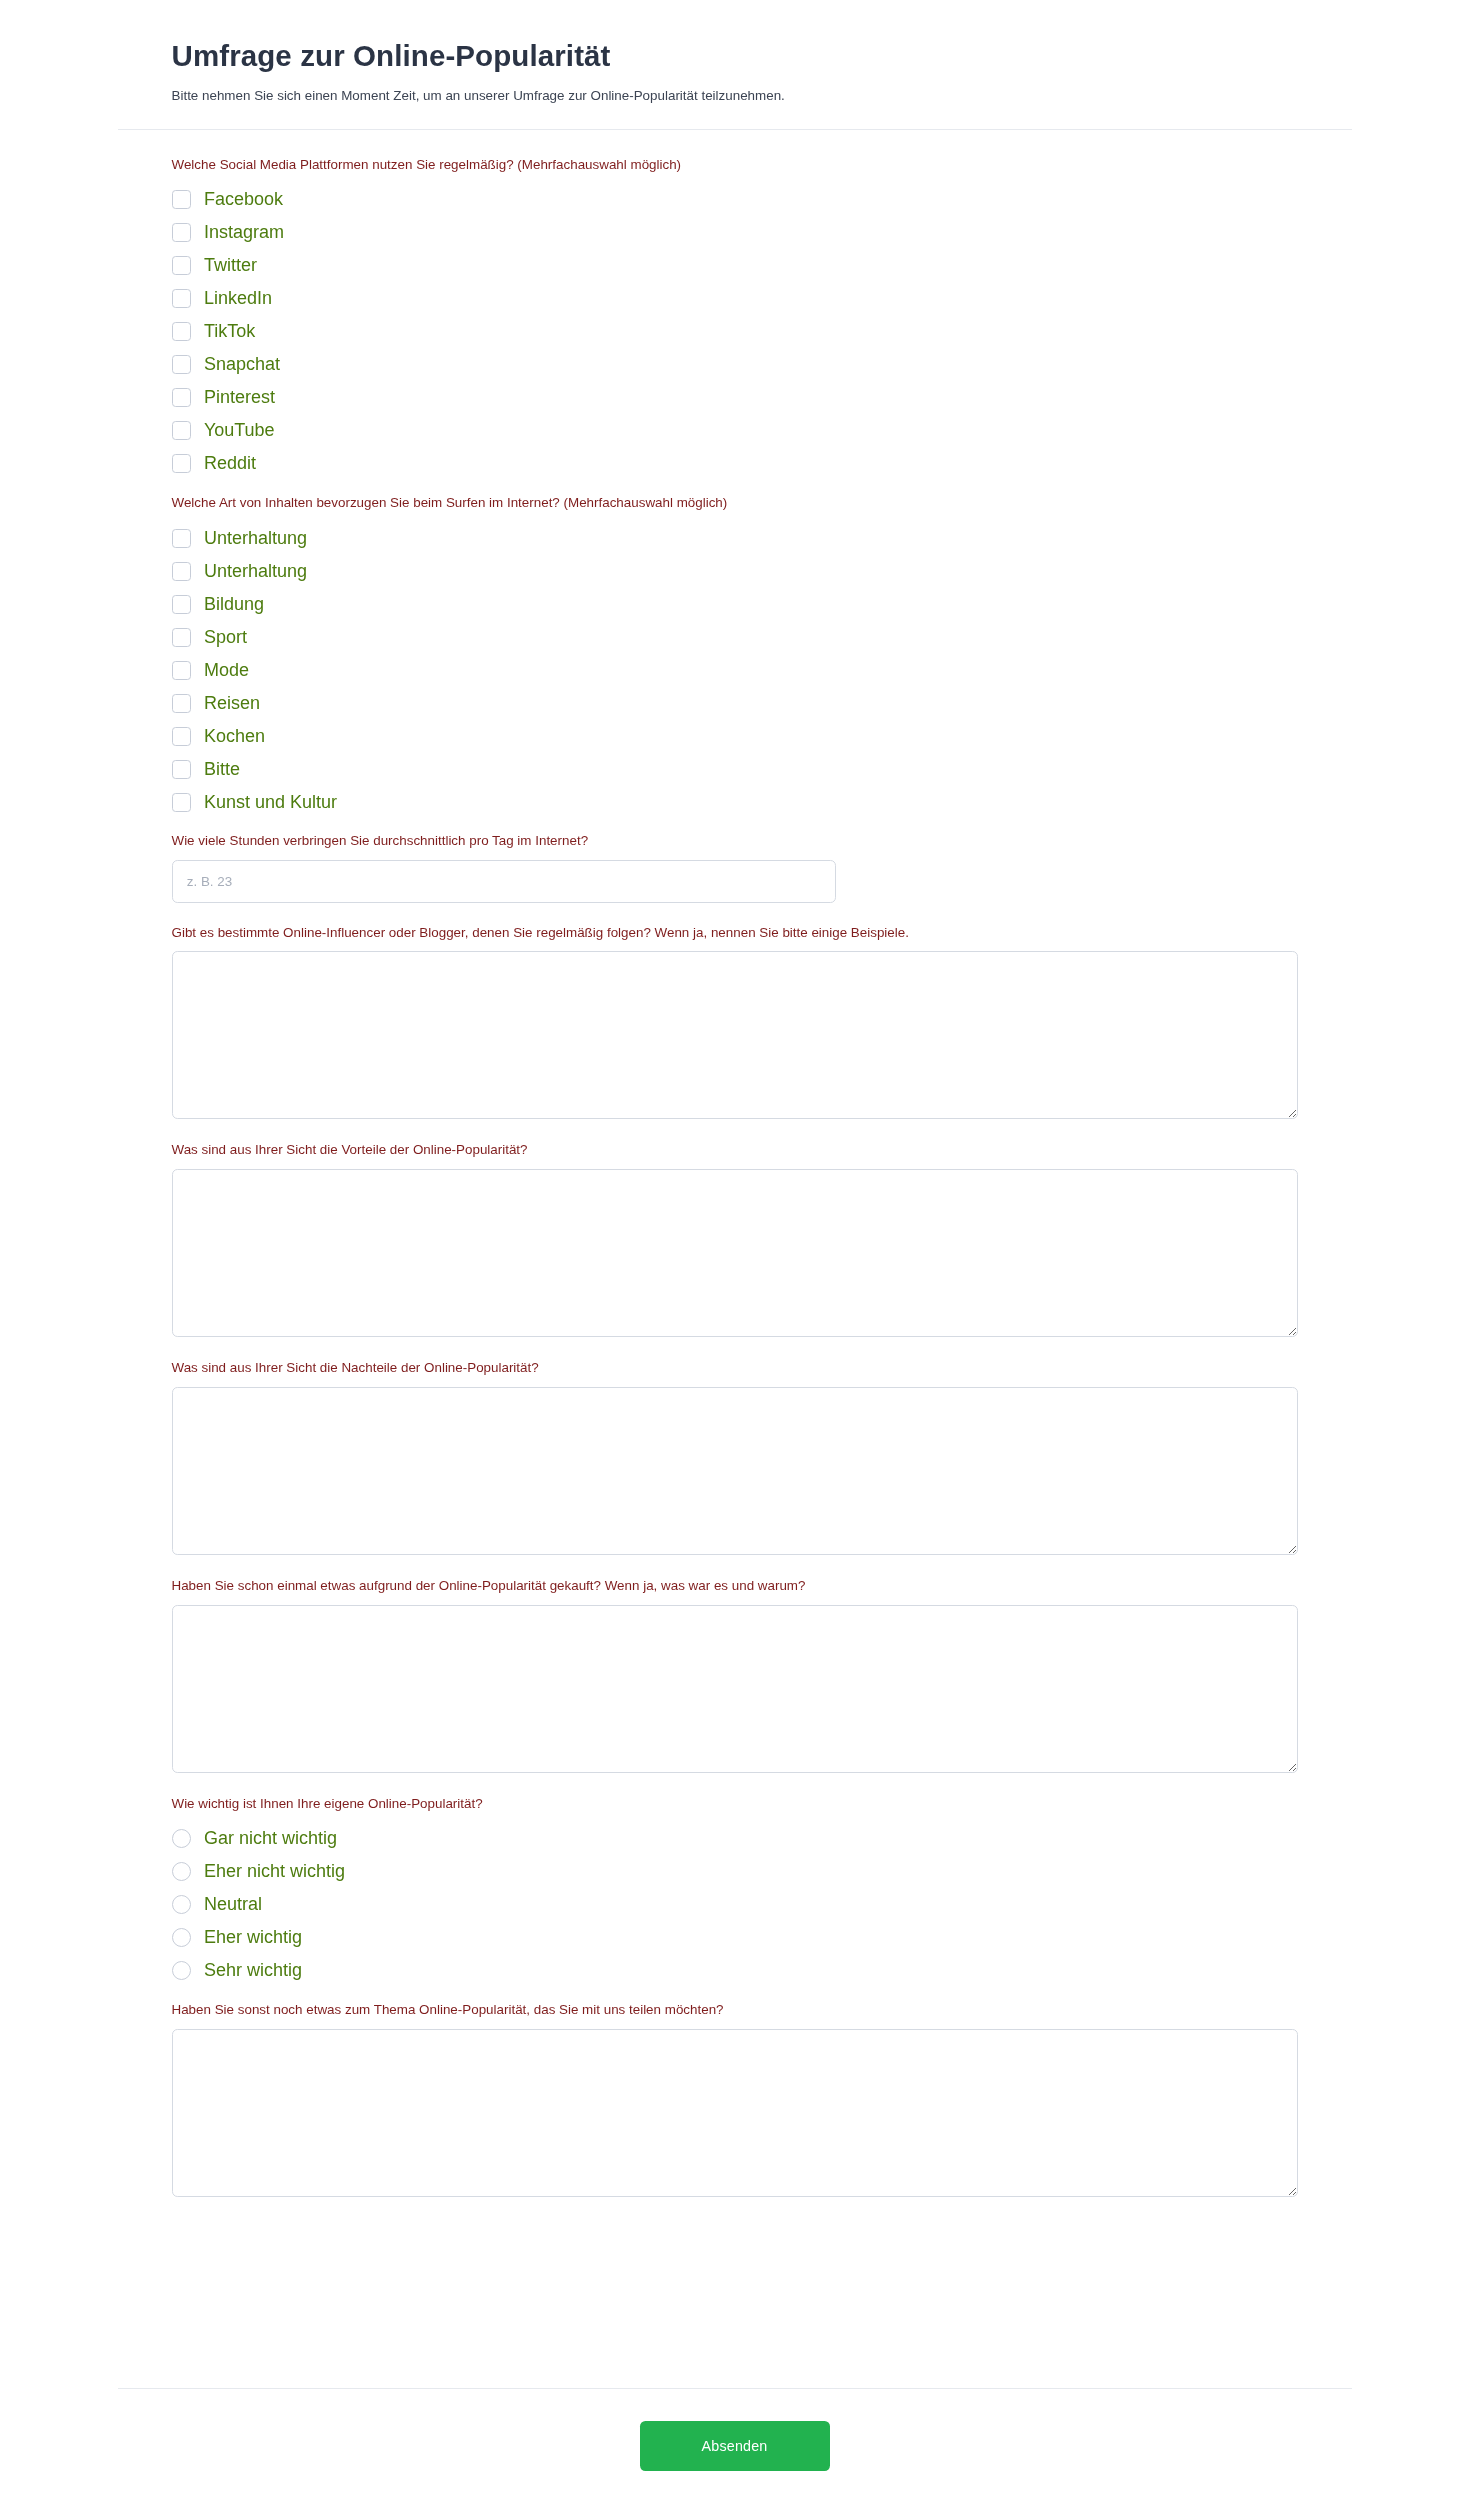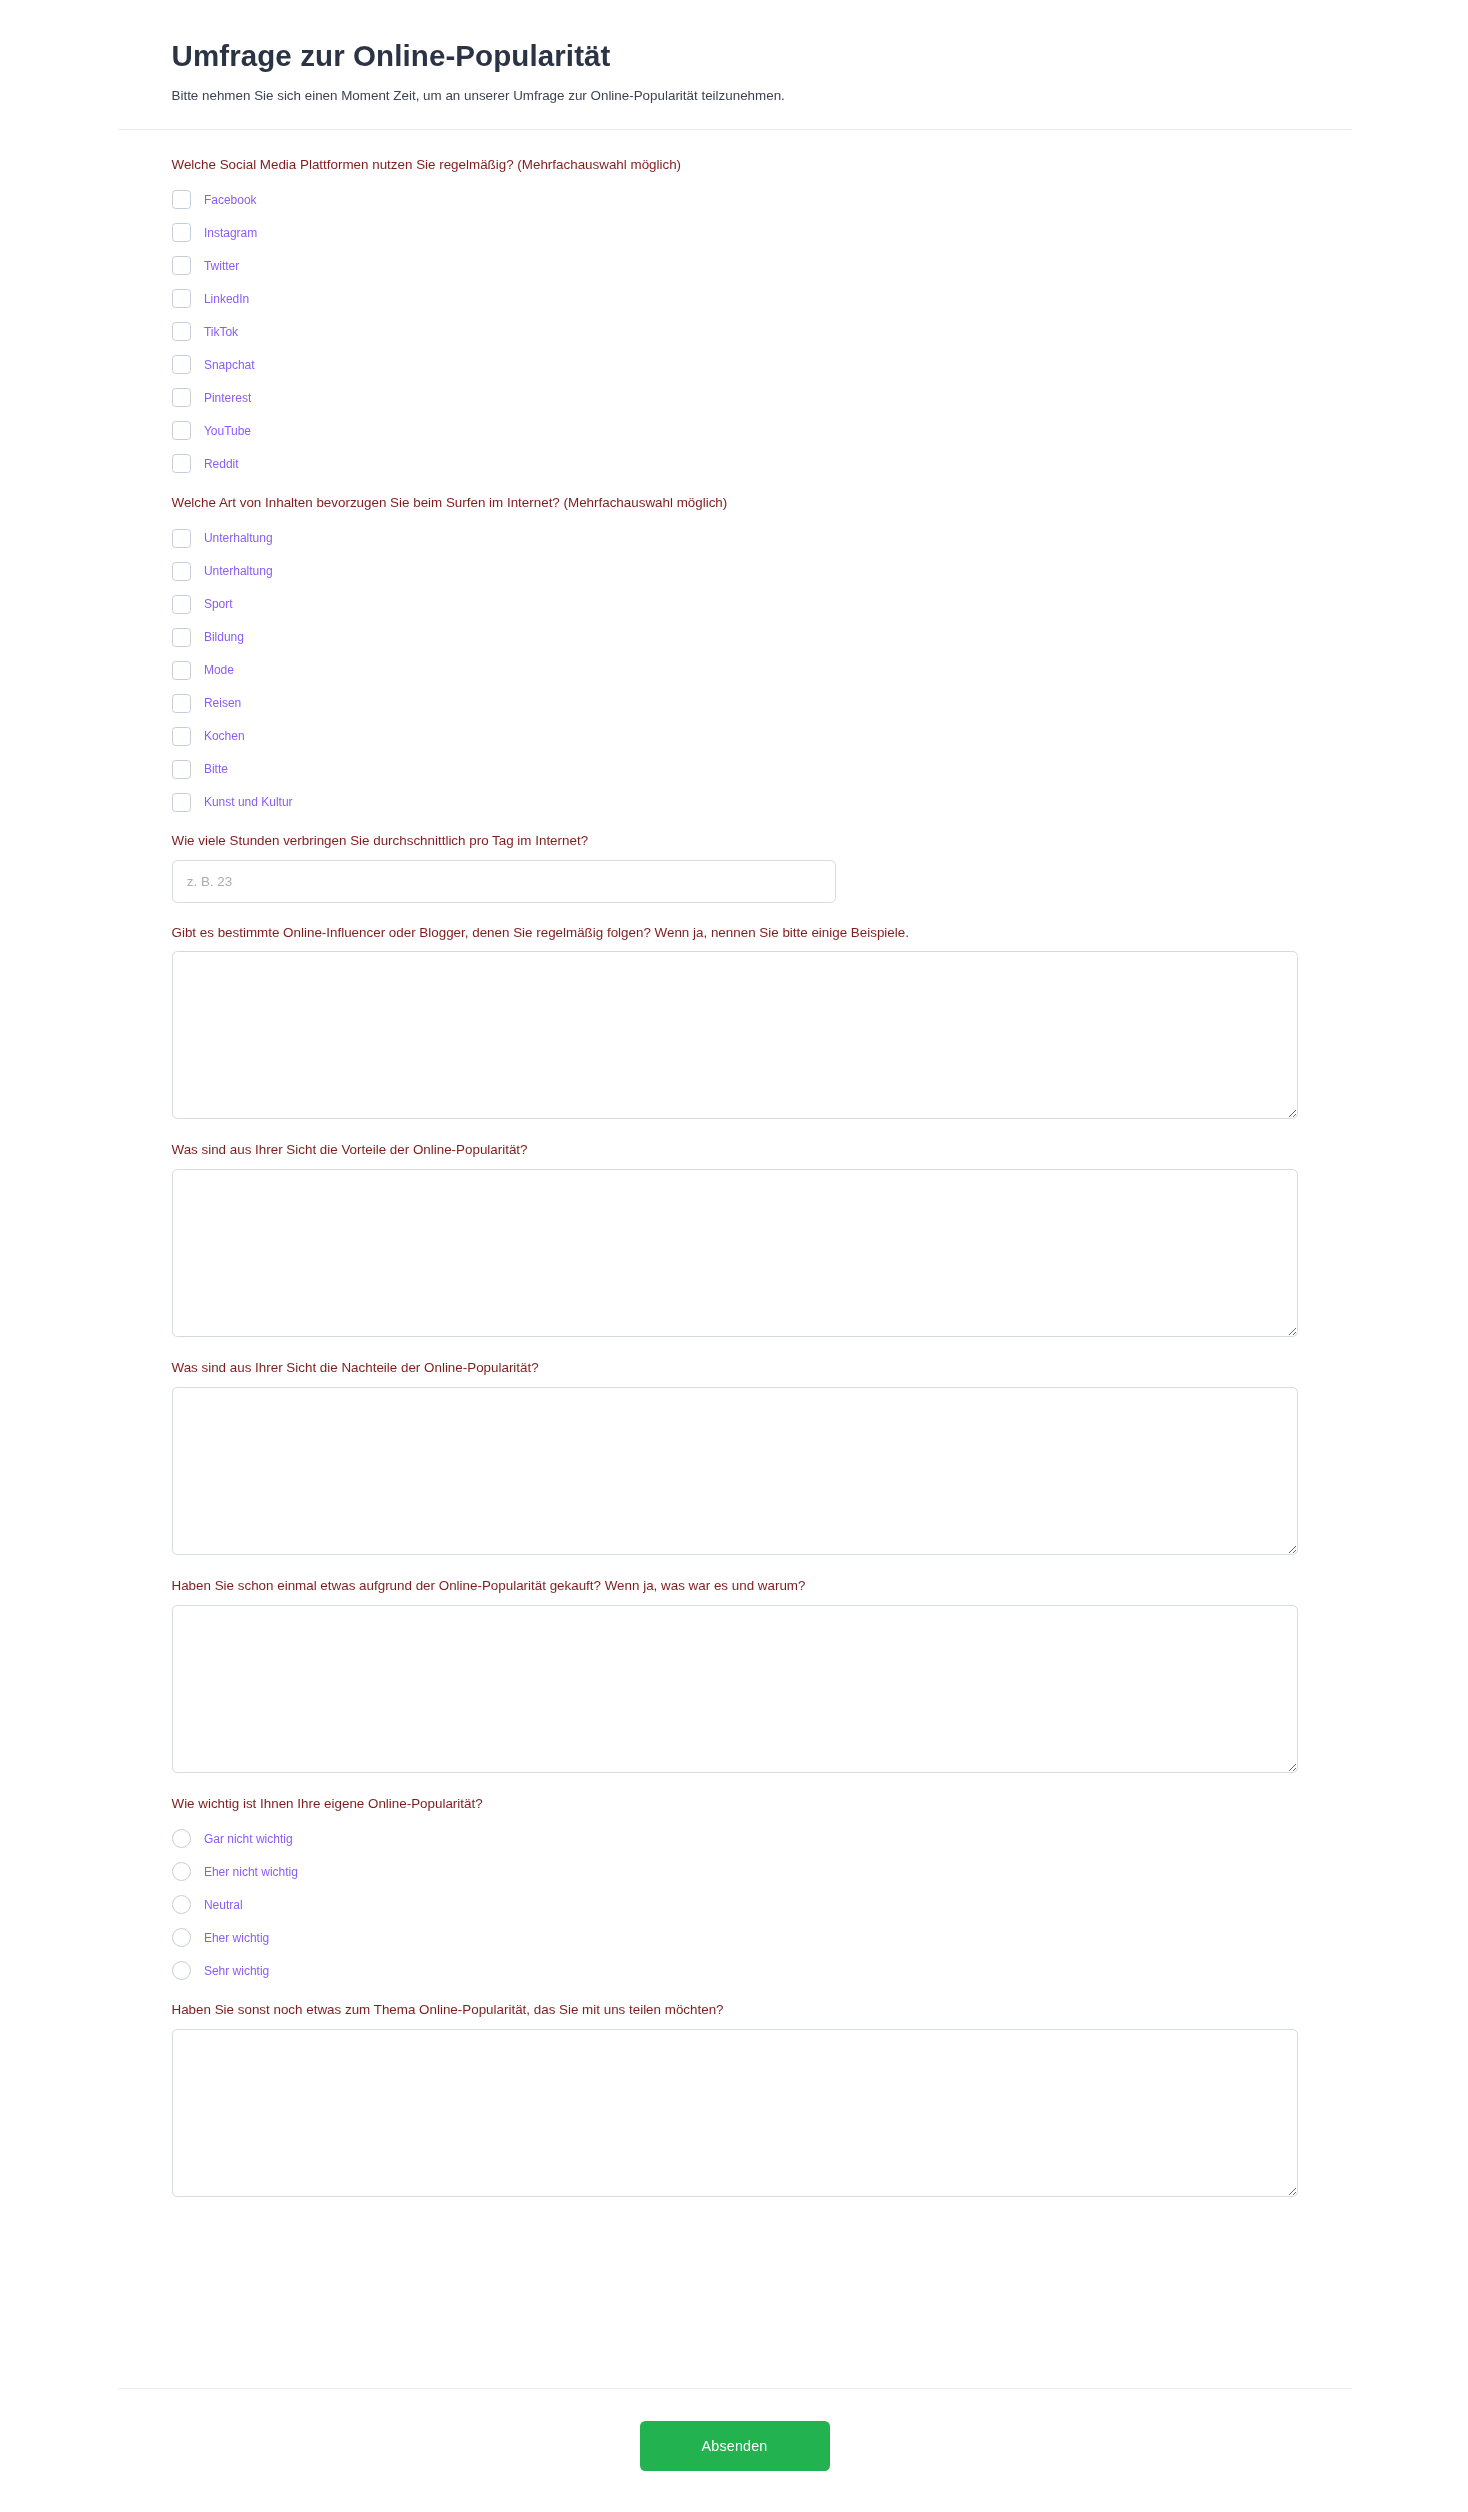--- a/index.html
+++ b/index.html
@@ -89,23 +89,23 @@
     width: 19px;
     height: 19px;
     min-width: 19px;
     border: 0.9px solid #c7cdd8;
     border-radius: 50%;
     background: #ffffff;
     margin-right: 13.4px;
     display: inline-block;
   }
   .option-text {
-    font-size: 12px;
+    font-size: 18px;
     line-height: 1.4;
-    color: #8b5cf6;
+    color: #4d7c0f;
   }
 
   
   .text-input {
     width: 664px;
     height: 43px;
     border: 0.9px solid #d5dae2;
     border-radius: 5.4px;
     background: #ffffff;
     padding: 0 14.3px;
@@ -223,25 +223,25 @@
         <li class="option-row">
           <span class="checkbox-box"></span>
           <span class="option-text">Unterhaltung</span>
         </li>
         <li class="option-row">
           <span class="checkbox-box"></span>
           <span class="option-text">Unterhaltung</span>
         </li>
         <li class="option-row">
           <span class="checkbox-box"></span>
+          <span class="option-text">Bildung</span>
+        </li>
+        <li class="option-row">
+          <span class="checkbox-box"></span>
           <span class="option-text">Sport</span>
-        </li>
-        <li class="option-row">
-          <span class="checkbox-box"></span>
-          <span class="option-text">Bildung</span>
         </li>
         <li class="option-row">
           <span class="checkbox-box"></span>
           <span class="option-text">Mode</span>
         </li>
         <li class="option-row">
           <span class="checkbox-box"></span>
           <span class="option-text">Reisen</span>
         </li>
         <li class="option-row">

